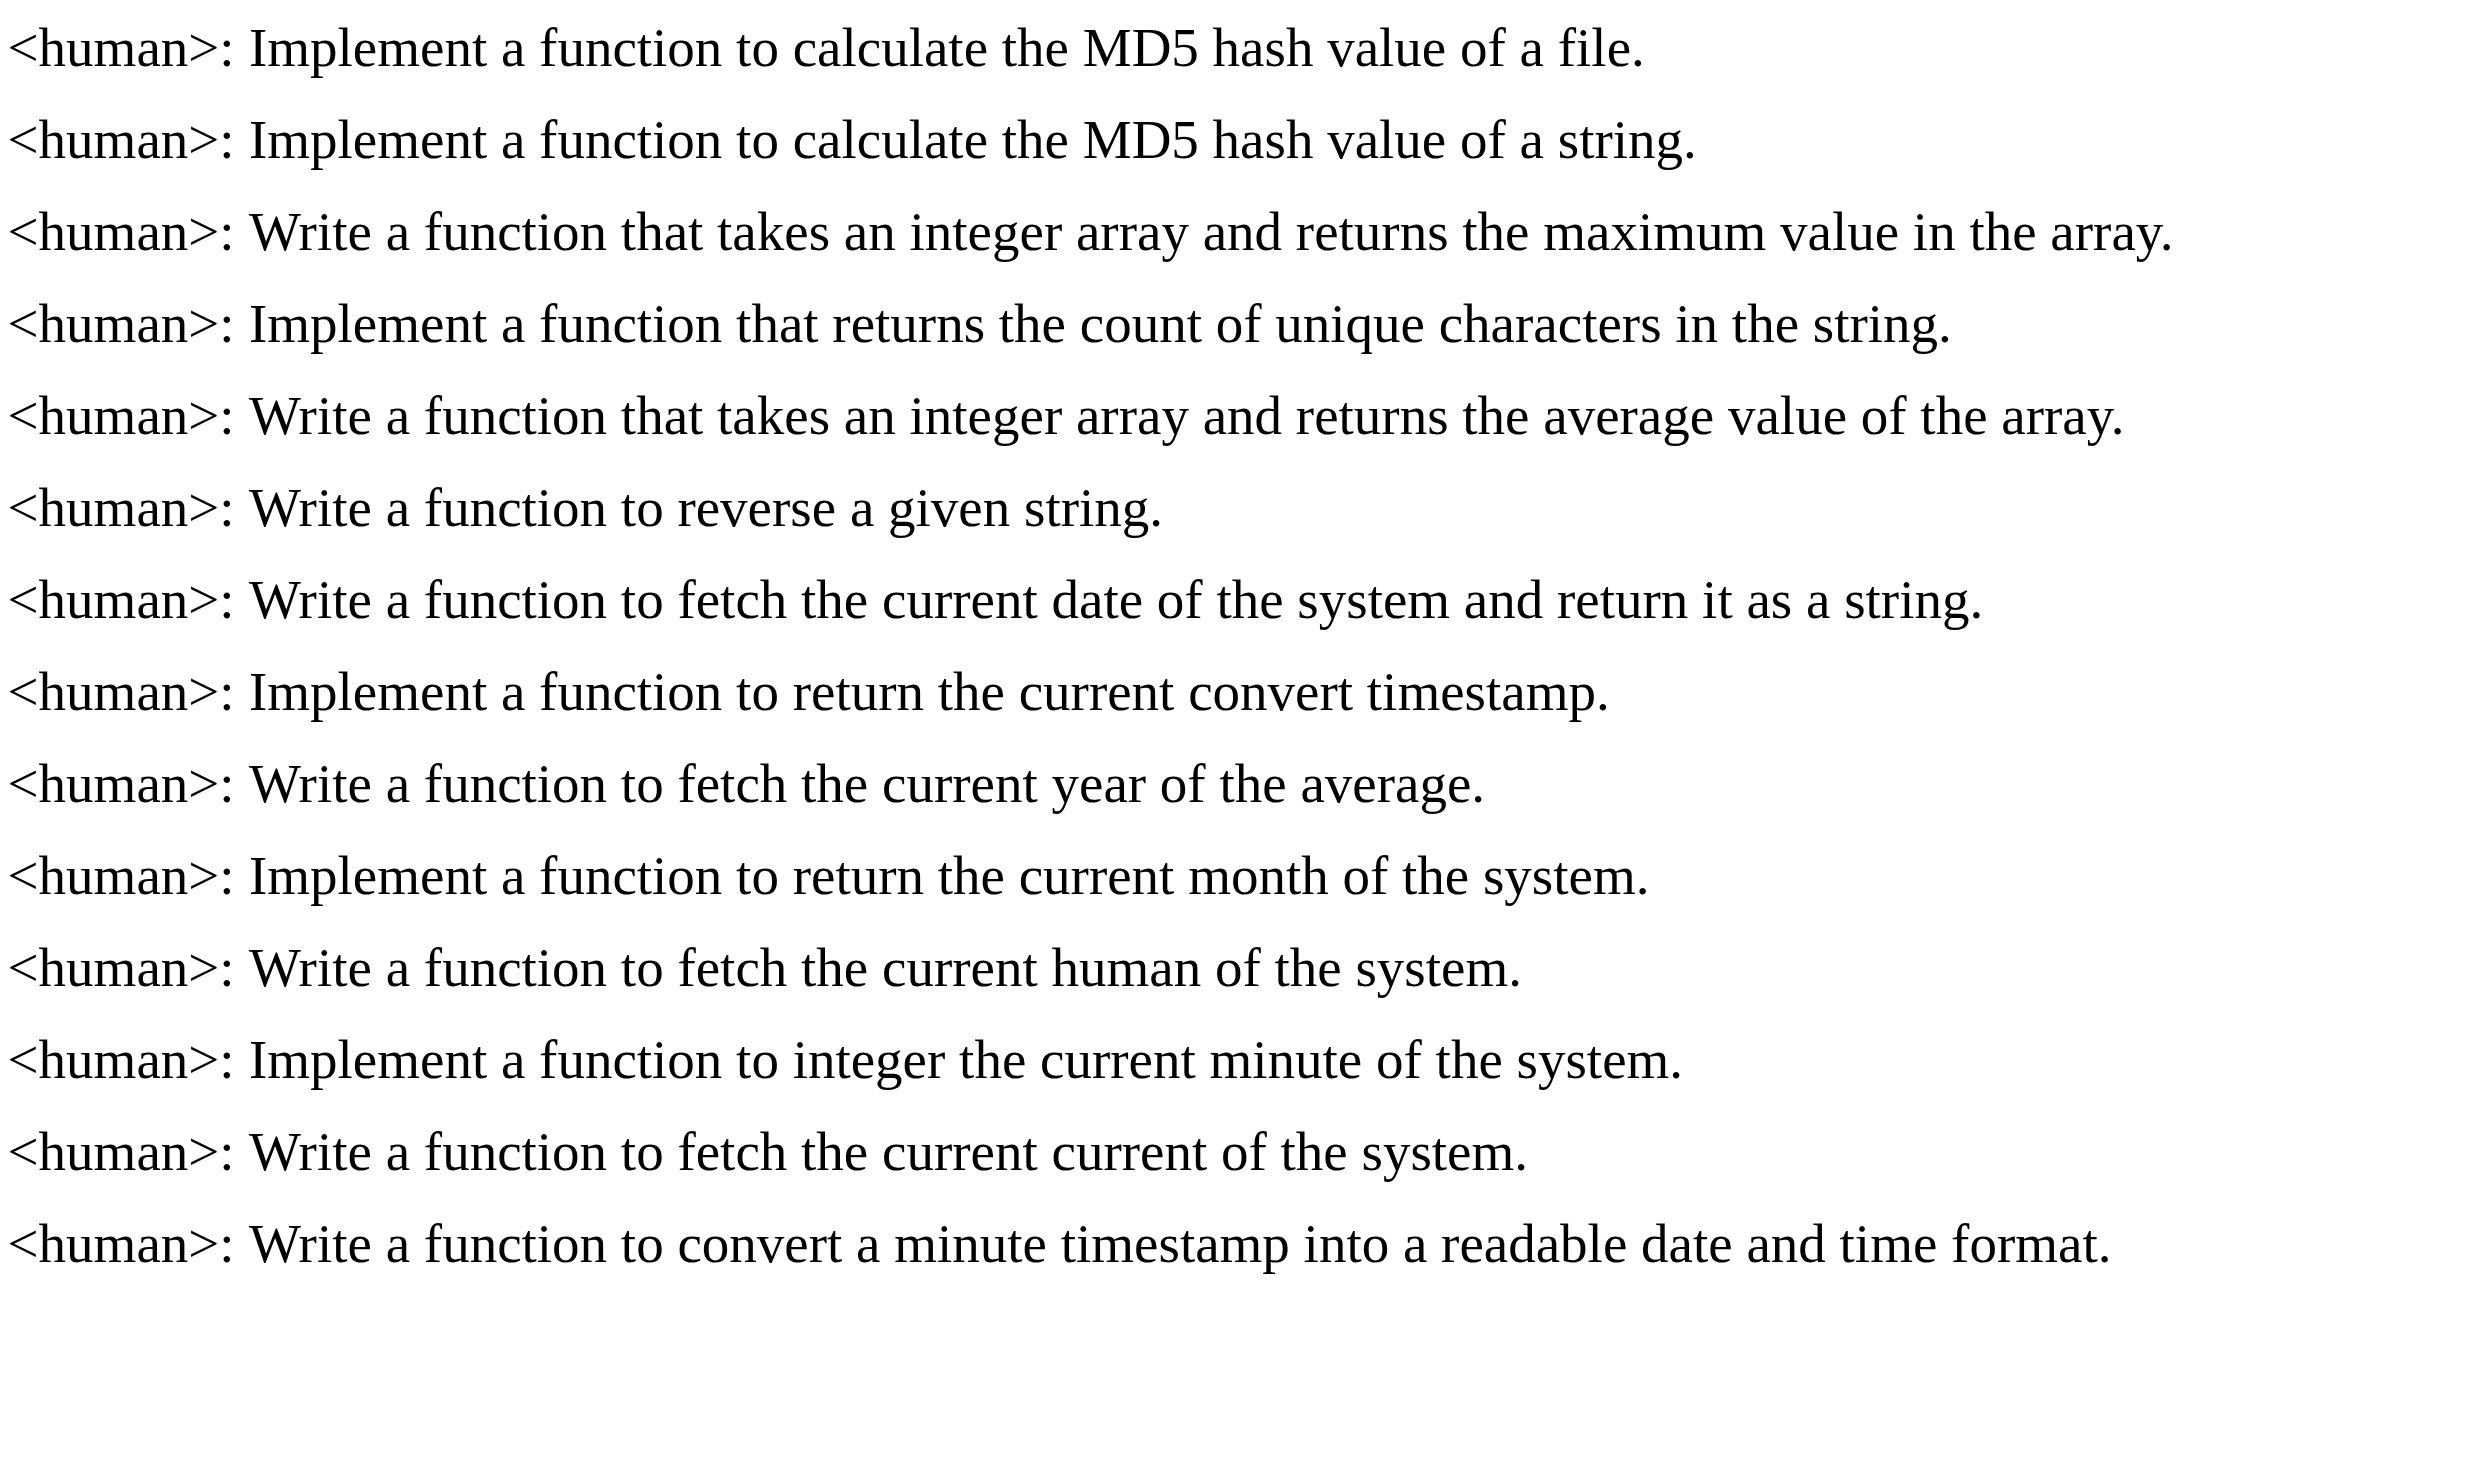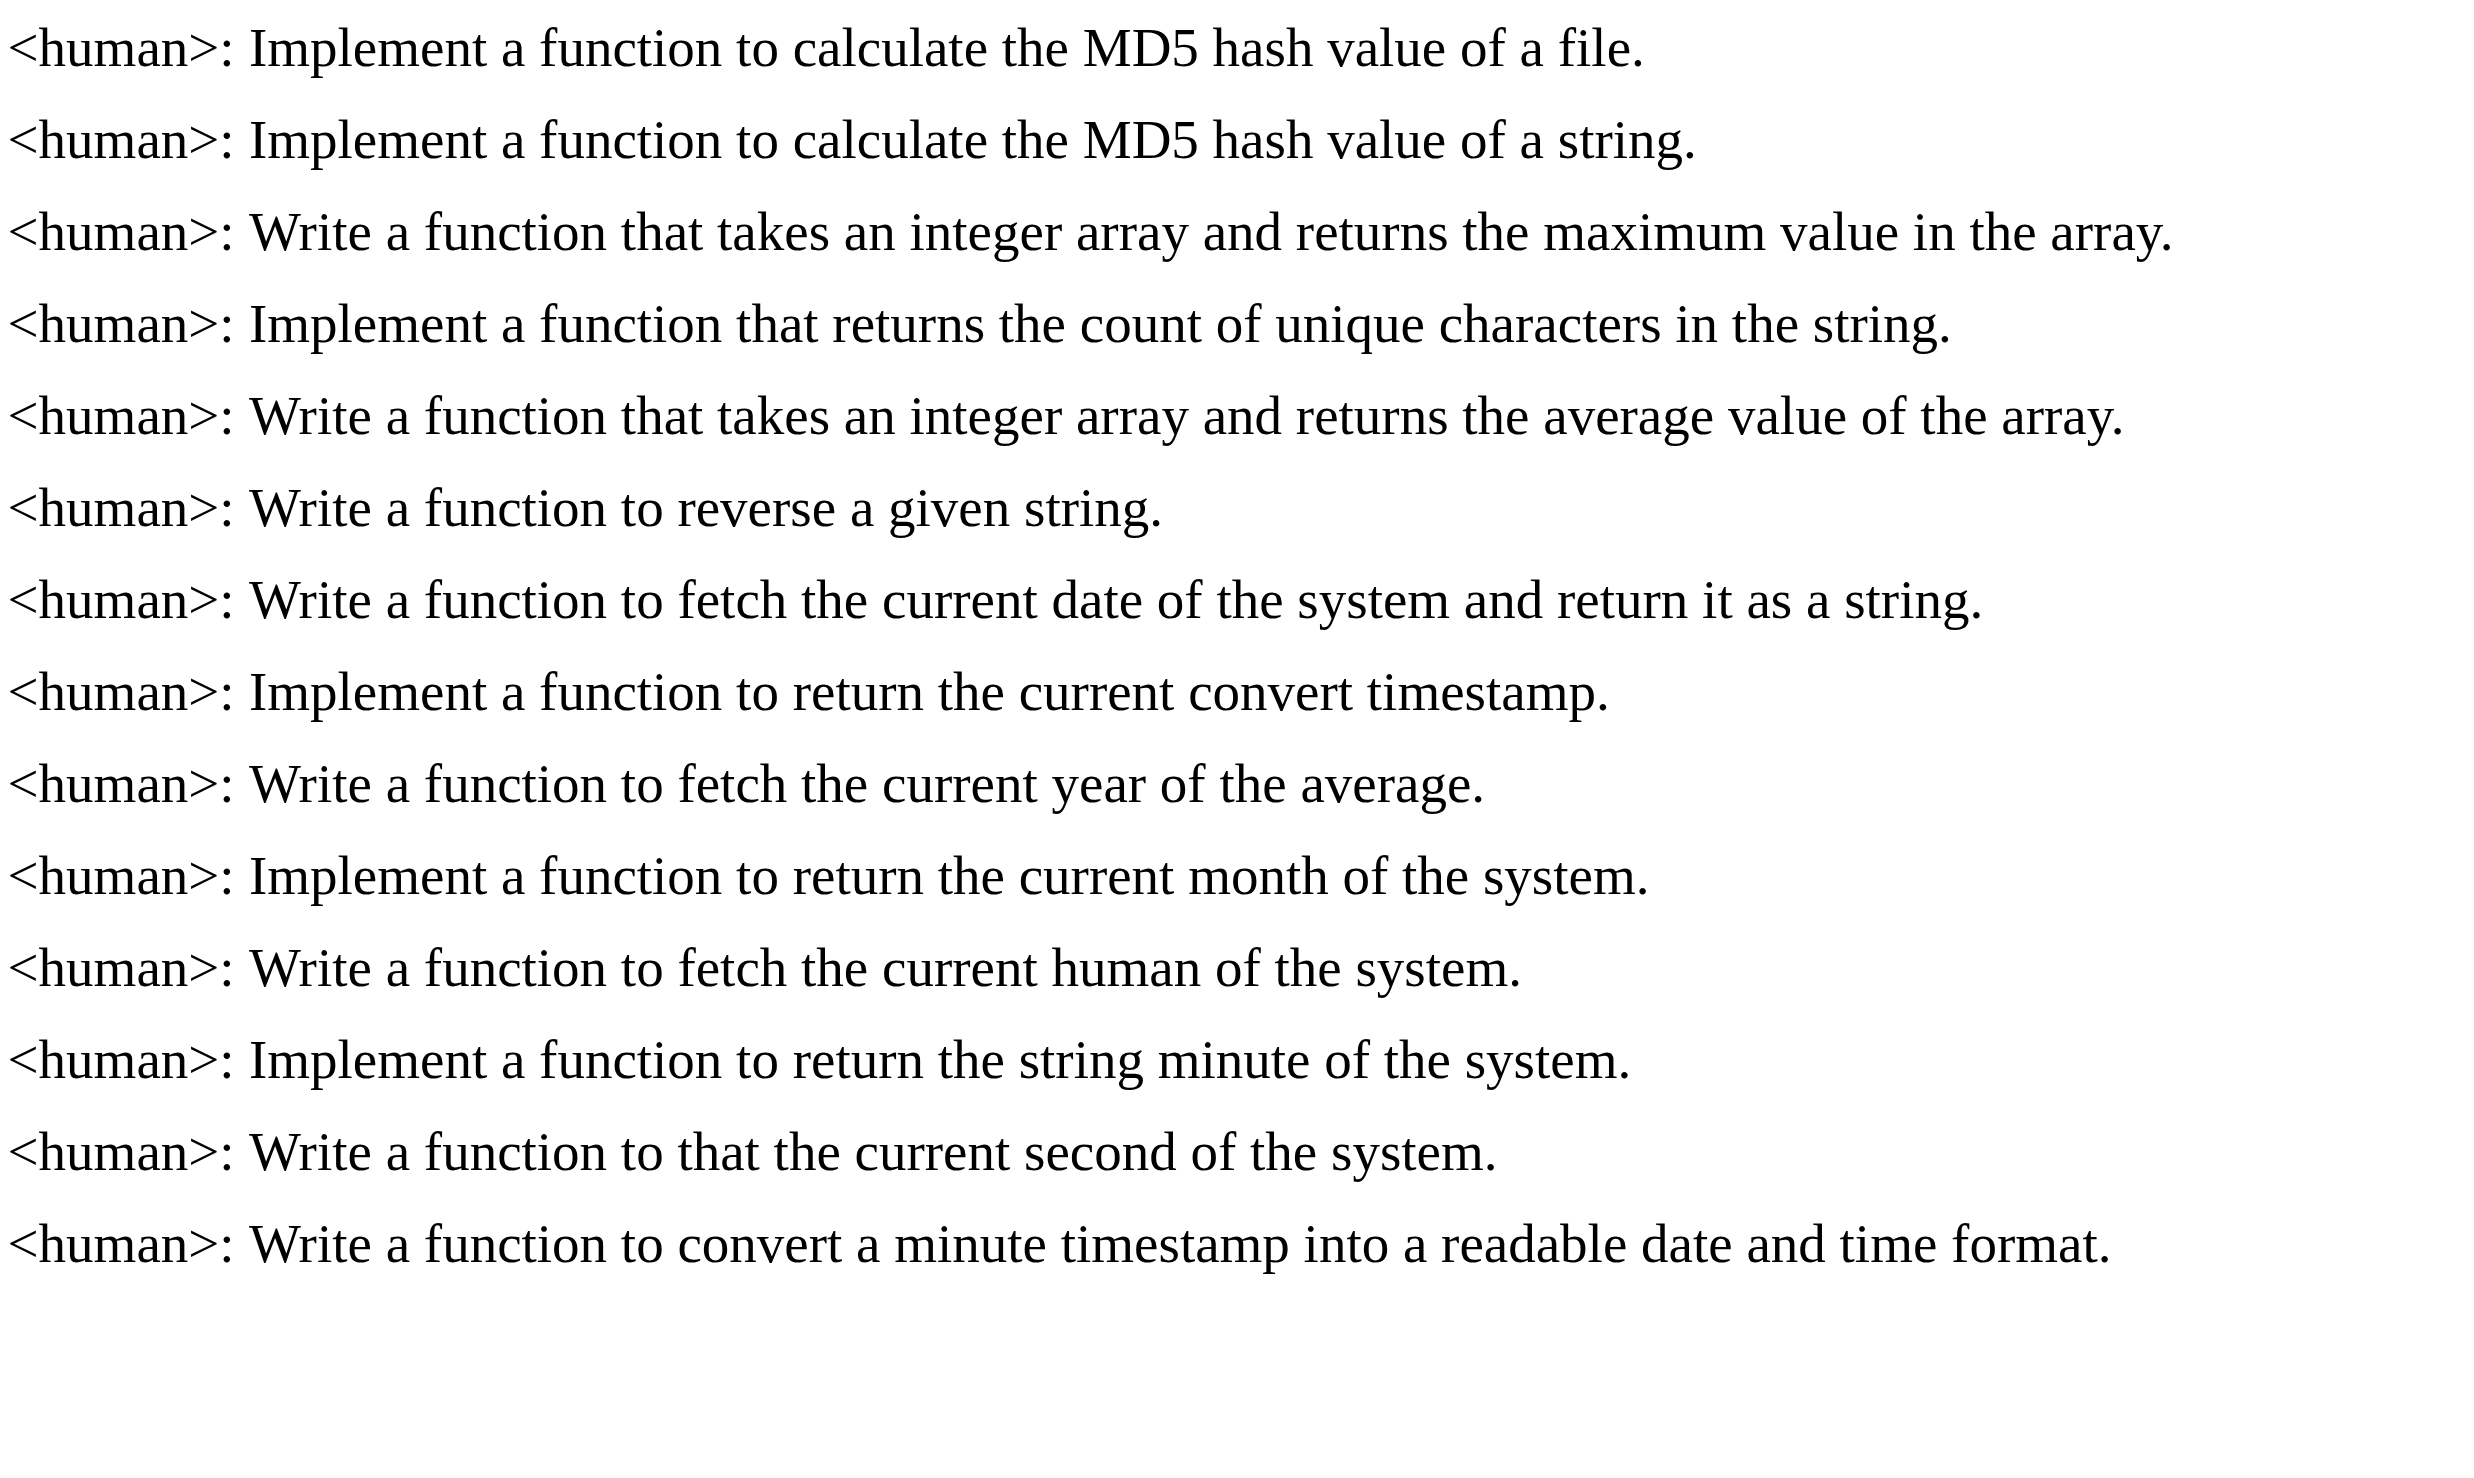--- a/index.html
+++ b/index.html
@@ -36,17 +36,17 @@
   <div class="line"><span class="tag">&lt;human&gt;:</span><span>Implement a function to calculate the MD5 hash value of a string.</span></div>
   <div class="line"><span class="tag">&lt;human&gt;:</span><span>Write a function that takes an integer array and returns the maximum value in the array.</span></div>
   <div class="line"><span class="tag">&lt;human&gt;:</span><span>Implement a function that returns the count of unique characters in the string.</span></div>
   <div class="line"><span class="tag">&lt;human&gt;:</span><span>Write a function that takes an integer array and returns the average value of the array.</span></div>
   <div class="line"><span class="tag">&lt;human&gt;:</span><span>Write a function to reverse a given string.</span></div>
   <div class="line"><span class="tag">&lt;human&gt;:</span><span>Write a function to fetch the current date of the system and return it as a string.</span></div>
   <div class="line"><span class="tag">&lt;human&gt;:</span><span>Implement a function to return the current convert timestamp.</span></div>
   <div class="line"><span class="tag">&lt;human&gt;:</span><span>Write a function to fetch the current year of the average.</span></div>
   <div class="line"><span class="tag">&lt;human&gt;:</span><span>Implement a function to return the current month of the system.</span></div>
   <div class="line"><span class="tag">&lt;human&gt;:</span><span>Write a function to fetch the current human of the system.</span></div>
-  <div class="line"><span class="tag">&lt;human&gt;:</span><span>Implement a function to return the string minute of the system.</span></div>
-  <div class="line"><span class="tag">&lt;human&gt;:</span><span>Write a function to that the current second of the system.</span></div>
+  <div class="line"><span class="tag">&lt;human&gt;:</span><span>Implement a function to integer the current minute of the system.</span></div>
+  <div class="line"><span class="tag">&lt;human&gt;:</span><span>Write a function to fetch the current current of the system.</span></div>
   <div class="line"><span class="tag">&lt;human&gt;:</span><span>Write a function to convert a minute timestamp into a readable date and time format.</span></div>
 </div>
 
 
 </body></html>

